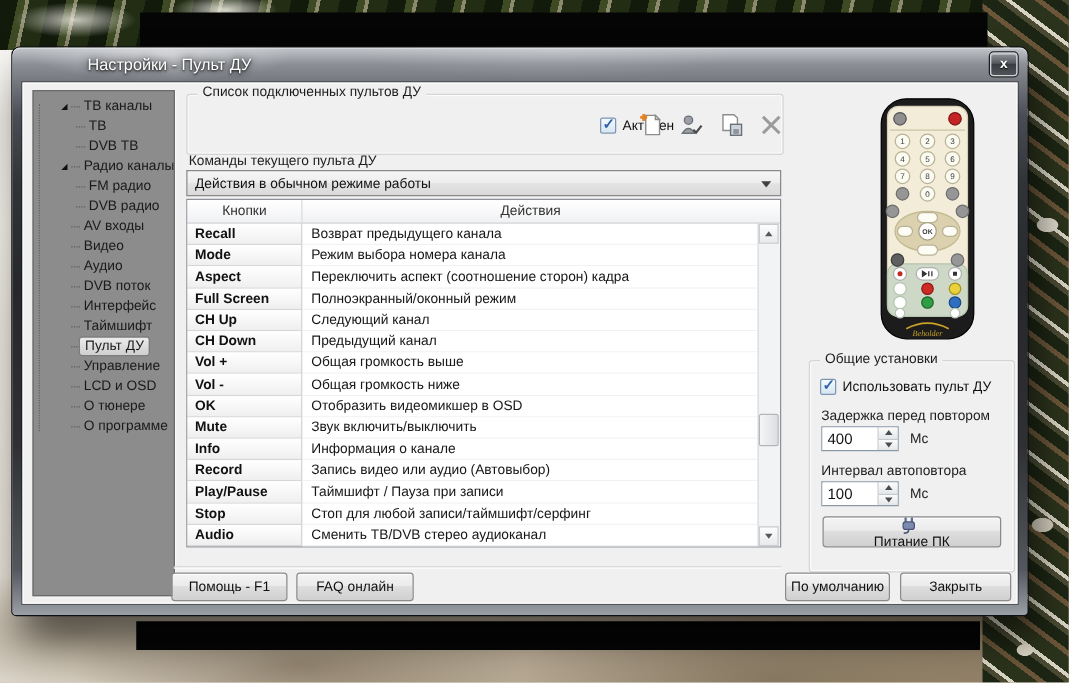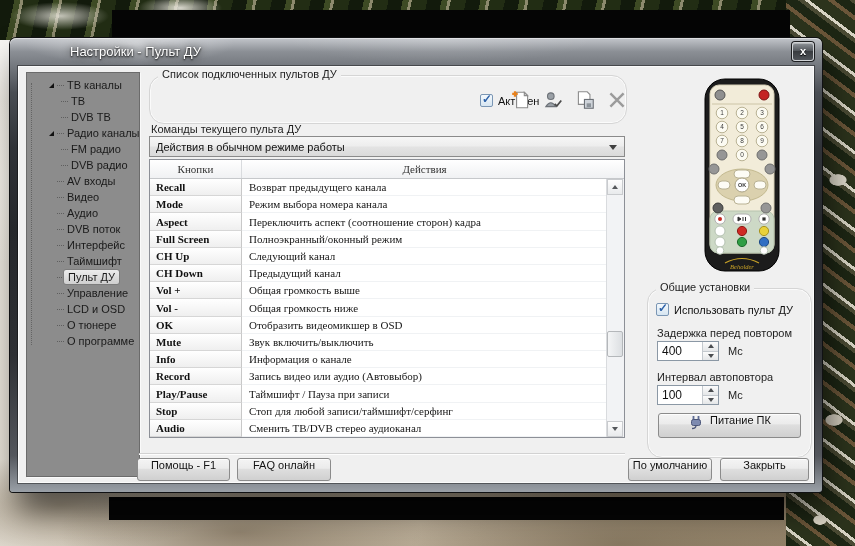--- a/index.html
+++ b/index.html
@@ -74,21 +74,21 @@
   .tree-item .expander{width:0;height:0;border-bottom:5px solid #111;border-left:5px solid transparent;margin-right:3px;visibility:hidden;flex:0 0 auto;}
   .tree-item.has-expander .expander{visibility:visible;}
   .tree-item .stub{width:7px;border-top:1px dotted #5e5e5e;margin-right:3px;flex:0 0 auto;}
   .tree-item.level-1{padding-left:26px;}
   .tree-item.selected .tree-label{
     background:linear-gradient(180deg,#ececec,#cfcfcf);
     border:1px solid #7d7d7d;border-radius:3px;padding:0 4px;margin-left:-4px;}
   .tree-label{line-height:14px;}
 
   
-  .groupbox{position:absolute;border:1px solid #d5d5d5;border-radius:15px;box-shadow:inset 0 0 0 1px rgba(255,255,255,.7);}
+  .groupbox{position:absolute;border:1px solid #d5d5d5;border-radius:3px;box-shadow:inset 0 0 0 1px rgba(255,255,255,.7);}
   .groupbox>.gb-label{position:absolute;top:-8px;left:8px;background:#f0f0f0;padding:0 4px;font-size:11px;color:#1e1e1e;white-space:nowrap;}
 
   
   .combo{position:absolute;background:#fff;border:1px solid #8a8a8a;box-sizing:border-box;
     font-size:11px;color:#111;display:flex;align-items:center;padding-left:6px;cursor:pointer;}
   .combo .arrow{position:absolute;right:7px;top:50%;margin-top:-2px;width:0;height:0;
     border-left:4px solid transparent;border-right:4px solid transparent;border-top:5px solid #404040;}
   .combo.gray{background:linear-gradient(180deg,#f6f6f6,#ededed 48%,#e3e3e3 52%,#dadada);}
 
   
@@ -96,21 +96,21 @@
   .checkbox{width:13px;height:13px;border:1px solid #7a96b4;border-radius:2px;
     background:linear-gradient(180deg,#f4f9fd,#d6e5f1);box-sizing:border-box;margin-right:5px;
     position:relative;flex:0 0 auto;}
   .checkbox .check{position:absolute;left:1px;top:-3px;font-size:12px;font-weight:bold;color:#2d61a8;}
 
   
   .tool-btn{position:absolute;width:26px;height:26px;display:flex;align-items:center;justify-content:center;cursor:pointer;}
 
   
   .cmd-table{position:absolute;left:130px;top:92px;width:476px;height:279px;
-    border:1px solid #8d9097;background:#fff;box-sizing:border-box;display:flex;flex-direction:column;font-family:Liberation Serif, serif;}
+    border:1px solid #8d9097;background:#fff;box-sizing:border-box;display:flex;flex-direction:column;}
   .thead{display:flex;height:18px;flex:0 0 auto;background:linear-gradient(180deg,#ffffff,#f0f1f3);border-bottom:1px solid #c6c8cb;}
   .th{font-size:11px;color:#333;display:flex;align-items:center;justify-content:center;box-sizing:border-box;}
   .th.btn-col{width:92px;border-right:1px solid #d9dbde;}
   .th.act-col{flex:1;}
   .th.sb-col{width:17px;}
   .tbody-wrap{display:flex;flex:1;min-height:0;}
   .tbody{flex:1;display:flex;flex-direction:column;}
   .trow{display:flex;flex:1;min-height:0;}
   .tcell-btn{width:92px;box-sizing:border-box;background:linear-gradient(180deg,#ffffff,#efefef);
     border-right:1px solid #c8c8c8;border-bottom:1px solid #d6d6d6;
@@ -137,22 +137,22 @@
   .spin-btns{width:15px;display:flex;flex-direction:column;border-left:1px solid #c4c9ce;}
   .spin-btn{flex:1;background:linear-gradient(180deg,#fcfcfc,#e4e6e8);border-bottom:1px solid #c4c9ce;display:flex;align-items:center;justify-content:center;cursor:pointer;}
   .spin-btn:last-child{border-bottom:none;}
   .spin-btn .tri-up{width:0;height:0;border-left:3px solid transparent;border-right:3px solid transparent;border-bottom:4px solid #4a4d50;}
   .spin-btn .tri-down{width:0;height:0;border-left:3px solid transparent;border-right:3px solid transparent;border-top:4px solid #4a4d50;}
 
   
   .push-btn{position:absolute;height:23px;border:1px solid #8b8b8b;border-radius:3px;
     background:linear-gradient(180deg,#f4f4f4,#ebebeb 45%,#dfdfdf 46%,#d0d0d0);
     box-shadow:inset 0 1px 0 rgba(255,255,255,.8);
-    font-size:11px;color:#111;display:flex;align-items:flex-start;justify-content:center;cursor:pointer;box-sizing:border-box;
-    font-family:"Liberation Sans",sans-serif;white-space:nowrap;}
+    font-size:11px;color:#111;display:flex;align-items:center;justify-content:center;cursor:pointer;box-sizing:border-box;
+    font-family:"Liberation Sans",sans-serif;white-space:nowrap;flex-direction:column;}
   .push-btn .btn-ico{margin-right:6px;display:flex;}
 
   .separator{position:absolute;border-top:1px solid #d2d2d2;border-bottom:1px solid #fdfdfd;height:0;}
 </style>
 </head>
 <body>
 
 <div class="desktop"></div>
 <div class="black-band-top"></div>
 <div class="black-band-bottom"></div>

